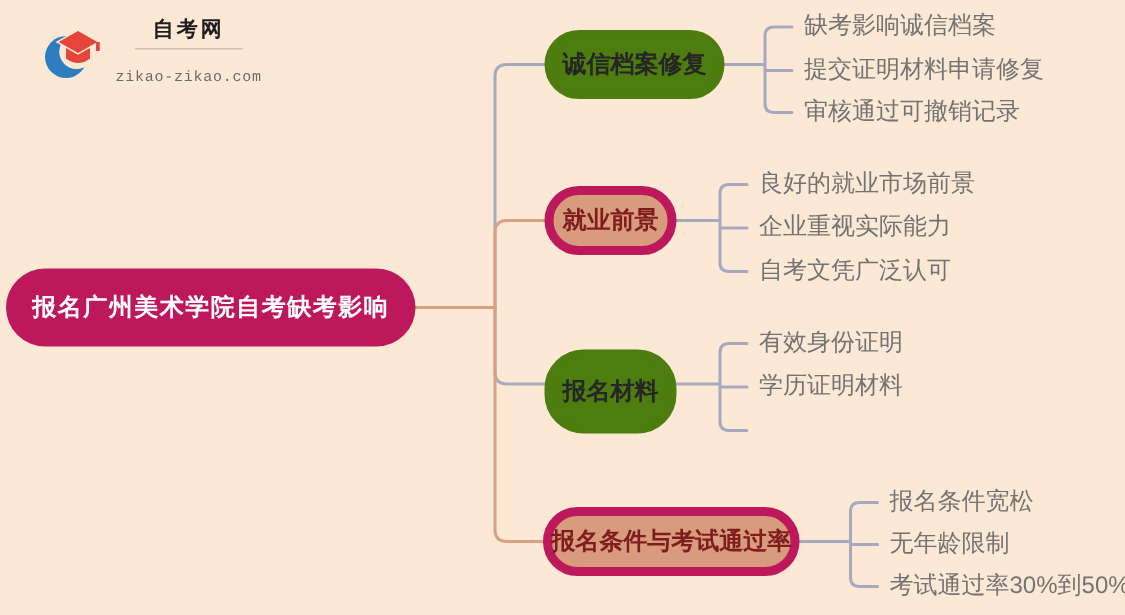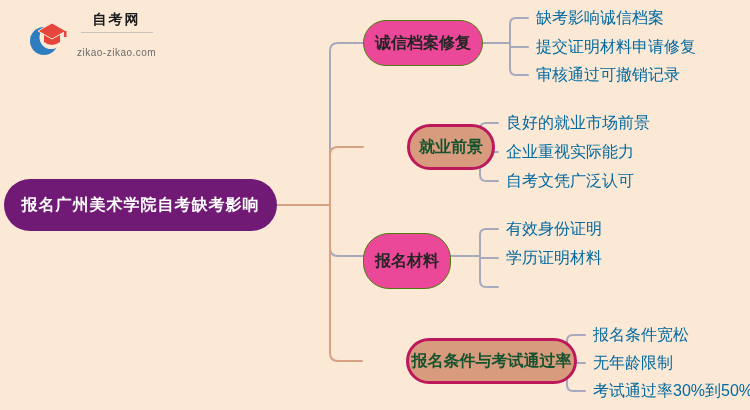--- a/index.html
+++ b/index.html
@@ -7,48 +7,48 @@
     width:750px;height:410px;
     background:#fbe9d6;
     font-family:"Liberation Sans","DejaVu Sans",sans-serif;
     overflow:hidden;
   }
   .canvas{position:relative;width:750px;height:410px;}
   svg.lines{position:absolute;left:0;top:0;width:750px;height:410px;}
   svg.lines path{fill:none;stroke-width:2;stroke-linecap:round;}
 
   
-  .logo{position:absolute;left:28px;top:11px;display:flex;align-items:flex-end;gap:9px;}
+  .logo{position:absolute;left:28px;top:11px;display:flex;align-items:center;gap:9px;font-family:Liberation Mono, monospace;}
   .logo-icon{width:40px;height:40px;}
   .logo-text{display:flex;flex-direction:column;align-items:center;}
   .site-name{font-size:14px;font-weight:bold;color:#1c1c1c;letter-spacing:2px;}
   .logo-divider{width:72px;height:1px;background:#c9c3bb;margin:3px 0 2px 0;}
   .site-url{font-size:10px;color:#6b6b6b;letter-spacing:0.5px;margin-top:12px;}
 
   
   .pill{
     position:absolute;display:flex;align-items:center;justify-content:center;
     border-radius:26px;font-weight:bold;white-space:nowrap;box-sizing:border-box;
   }
   .root-pill{
     left:4px;top:179px;width:273px;height:52px;
-    background:#701a75;color:#ffffff;font-size:16px;letter-spacing:1px;
+    background:#be185d;color:#ffffff;font-size:16px;letter-spacing:1px;
   }
-  .pill-gray{background:#ec4899;border:1px solid #4d7c0f;color:#252525;}
-  .pill-salmon{background:#d89b7e;border:3px solid #be185d;color:#14532d;margin-left:44px;}
+  .pill-gray{background:#4d7c0f;border:5px solid #4d7c0f;color:#252525;}
+  .pill-salmon{background:#d89b7e;border:6px solid #be185d;color:#7f1d1d;}
   .branch{font-size:16px;}
   .b1{left:363px;top:20px;width:120px;height:46px;}
   .b2{left:363px;top:124px;width:88px;height:46px;}
   .b3{left:363px;top:233px;width:88px;height:56px;}
   .b4{left:362px;top:338px;width:171px;height:46px;}
 
   
   .leaf{
     position:absolute;height:20px;line-height:20px;
-    font-size:16px;color:#0369a1;white-space:nowrap;
+    font-size:16px;color:#737373;white-space:nowrap;
   }
   .lf1{left:536px;} .lf2{left:506px;} .lf3{left:506px;} .lf4{left:593px;}
   .l11{top:8px;}   .l12{top:37px;}  .l13{top:65px;}
   .l21{top:113px;} .l22{top:142px;} .l23{top:171px;text-align:center;}
   .l31{top:219px;} .l32{top:248px;} .l33{top:277px;}
   .l41{top:325px;} .l42{top:353px;} .l43{top:381px;}
 </style>
 </head>
 <body>
 

